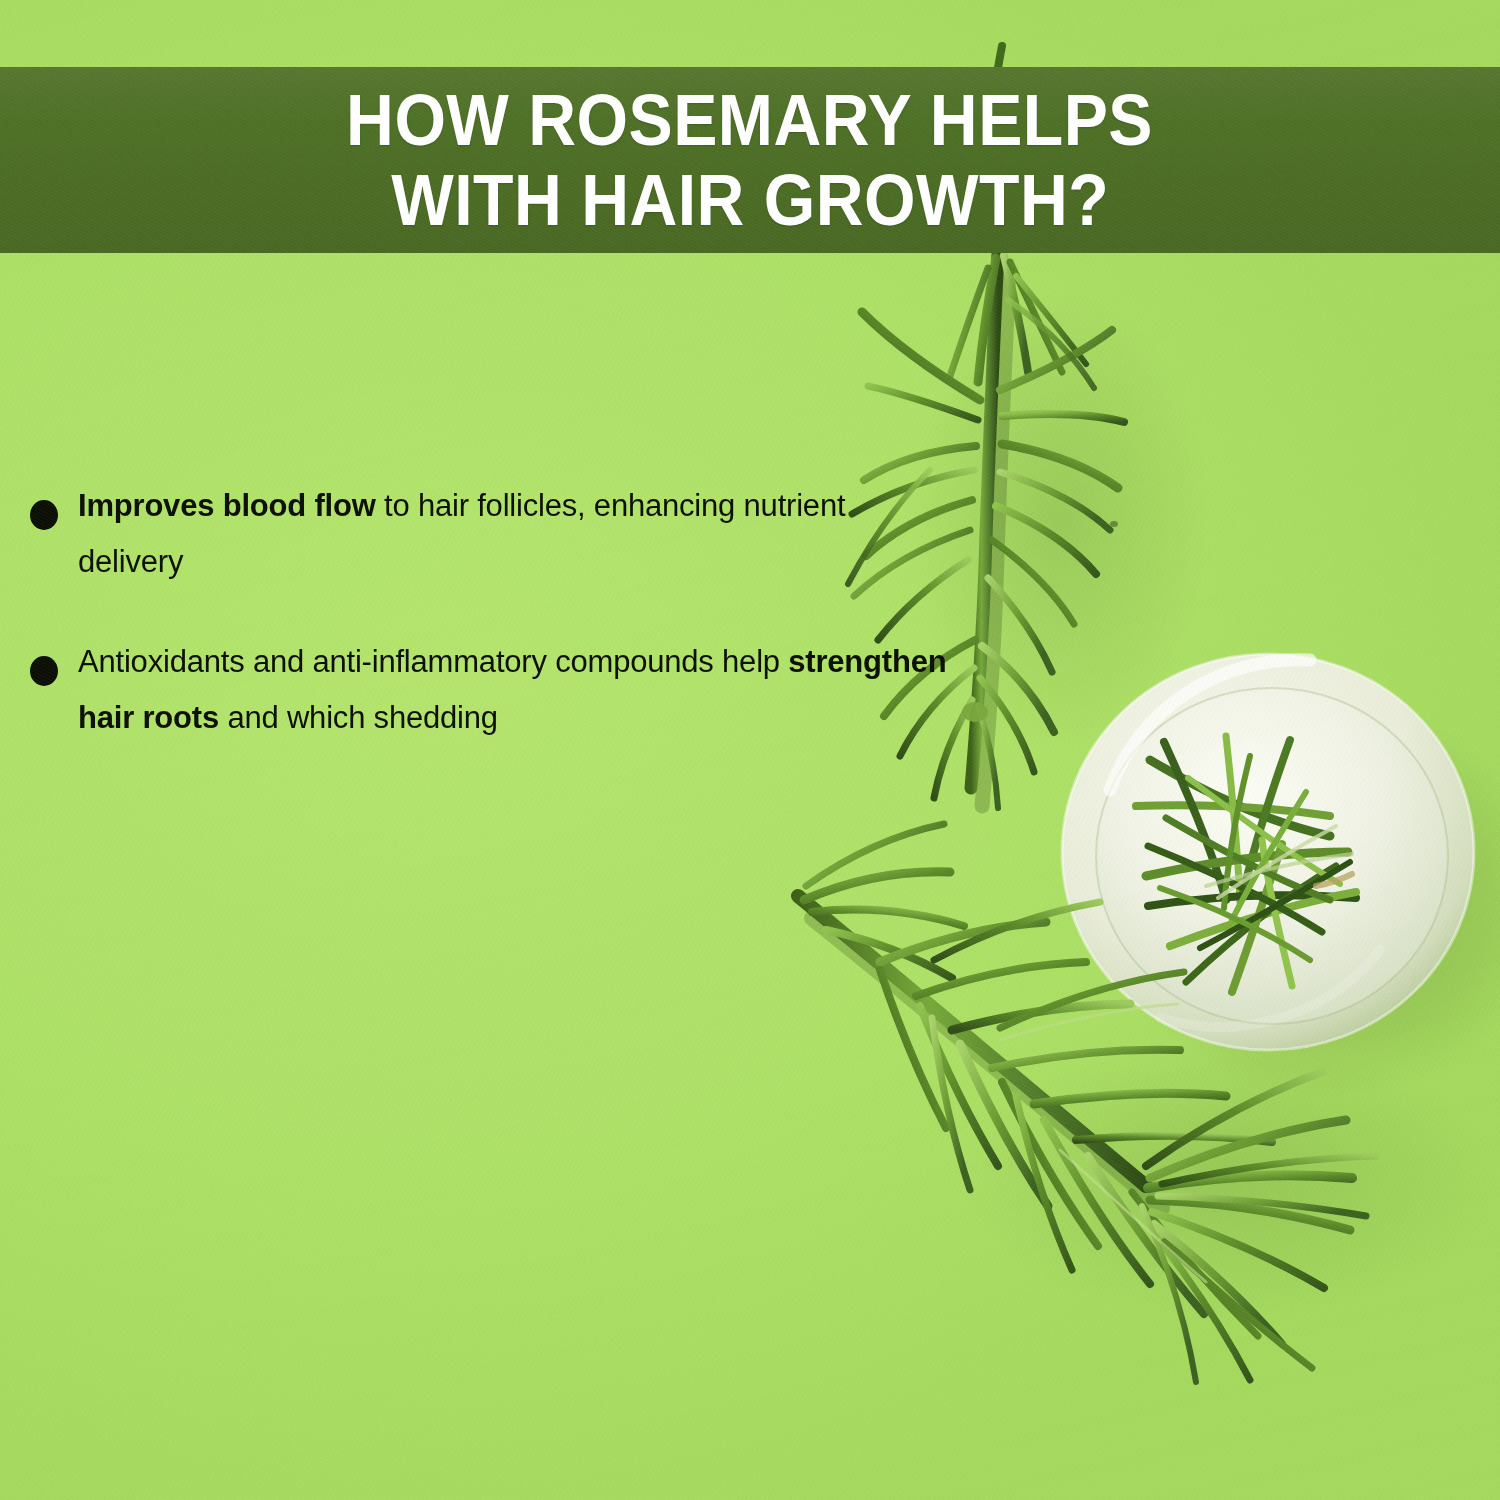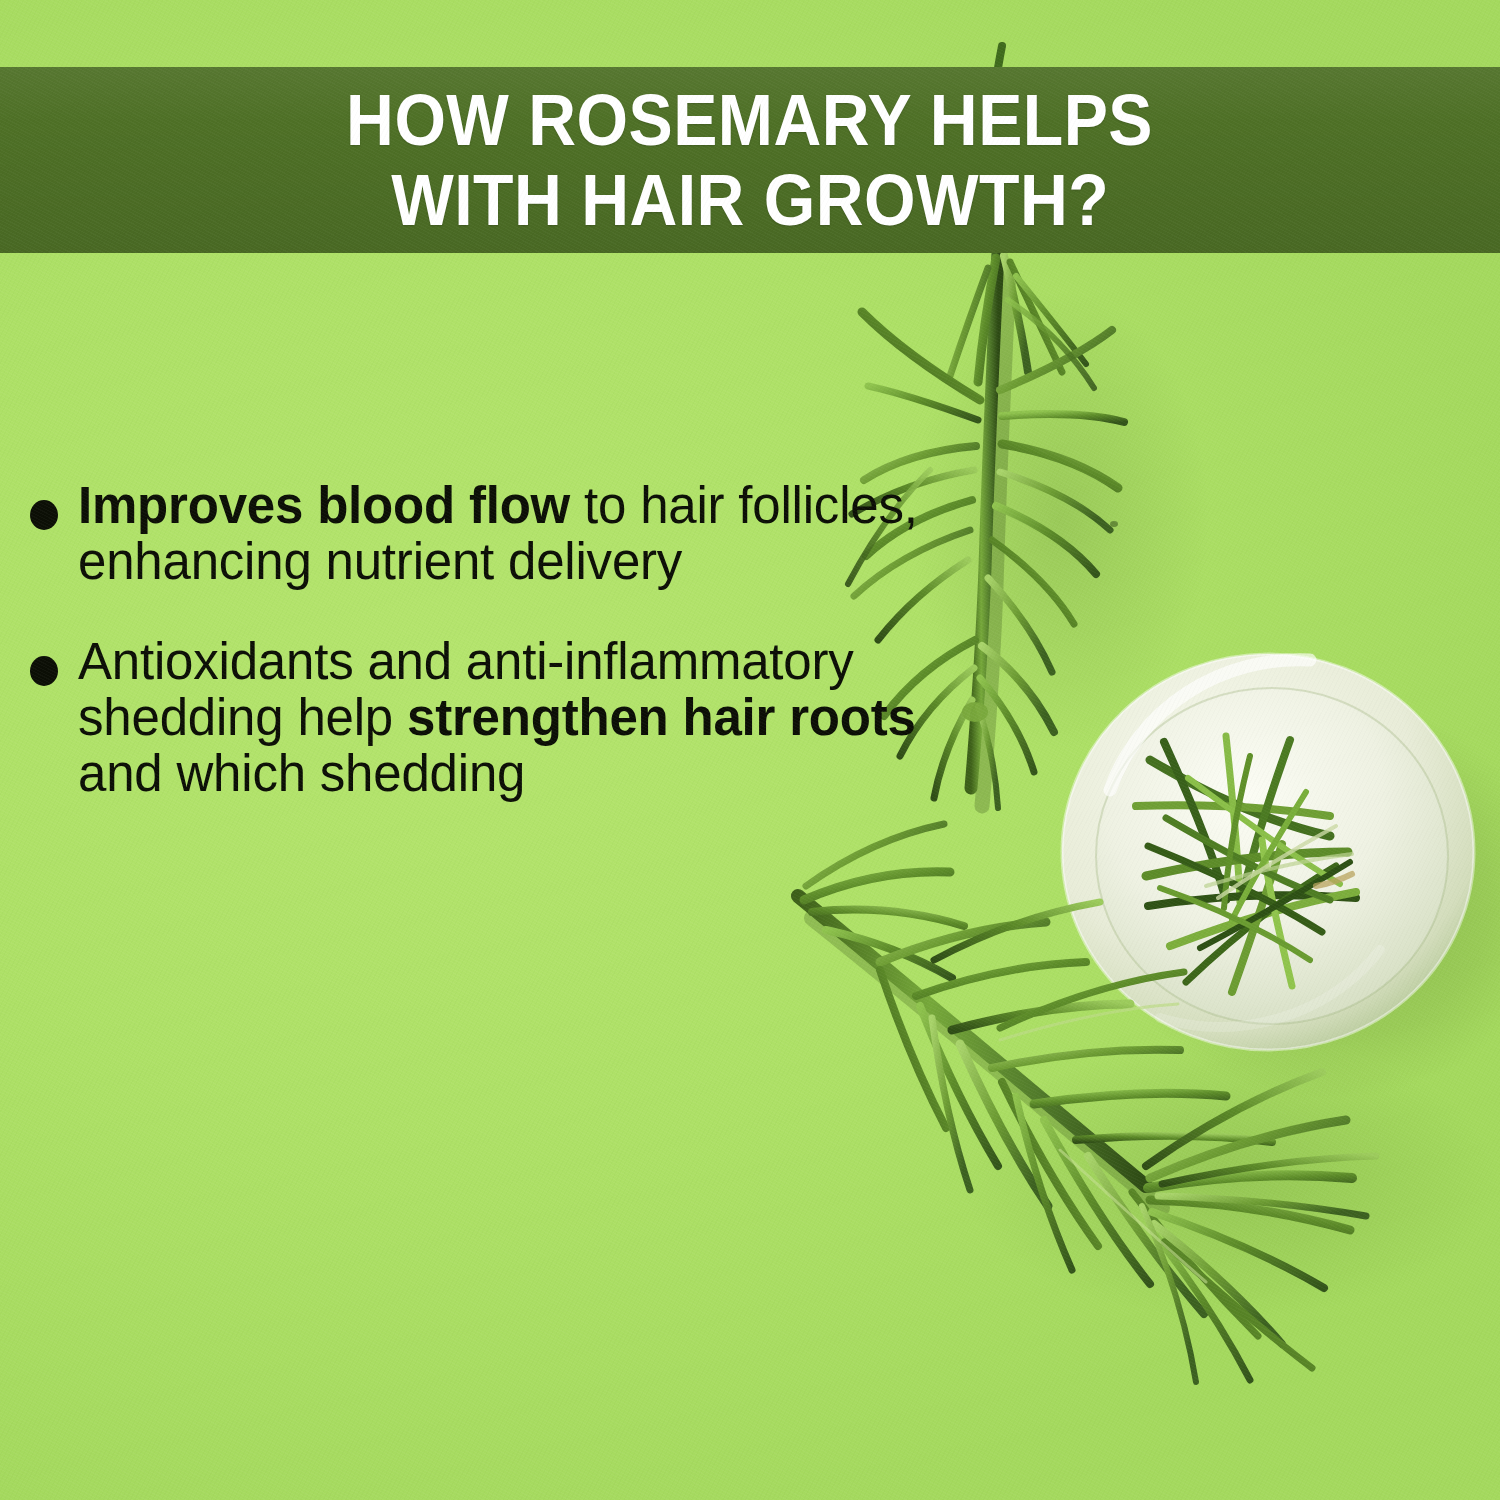--- a/index.html
+++ b/index.html
@@ -89,21 +89,21 @@
     left: 4px;
     top: 22px;
     width: 28px;
     height: 30px;
     background: #0c0f06;
     border-radius: 50%;
   }
   .bullet-text {
     color: #0c0f06;
     font-family: "Liberation Sans", sans-serif;
-    font-size: 51px;
+    font-size: 31px;
     line-height: 56px;
     font-weight: 400;
     letter-spacing: -0.2px;
   }
   .bullet-text b {
     font-weight: 700;
   }
 
   
   .scene {
@@ -332,18 +332,18 @@
   <div class="bullets">
 
     <div class="bullet-item">
       <span class="bullet-dot"></span>
       <div class="bullet-text"><b>Improves blood flow</b><span> to hair follicles, enhancing nutrient delivery</span></div>
     </div>
 
 
     <div class="bullet-item">
       <span class="bullet-dot"></span>
-      <div class="bullet-text"><span>Antioxidants and anti-inflammatory shedding help </span><b>strengthen hair roots</b><span> and which shedding</span></div>
+      <div class="bullet-text"><span>Antioxidants and anti-inflammatory compounds help </span><b>strengthen hair roots</b><span> and which shedding</span></div>
     </div>
 
   </div>
 
 </div>
 
 </body></html>

